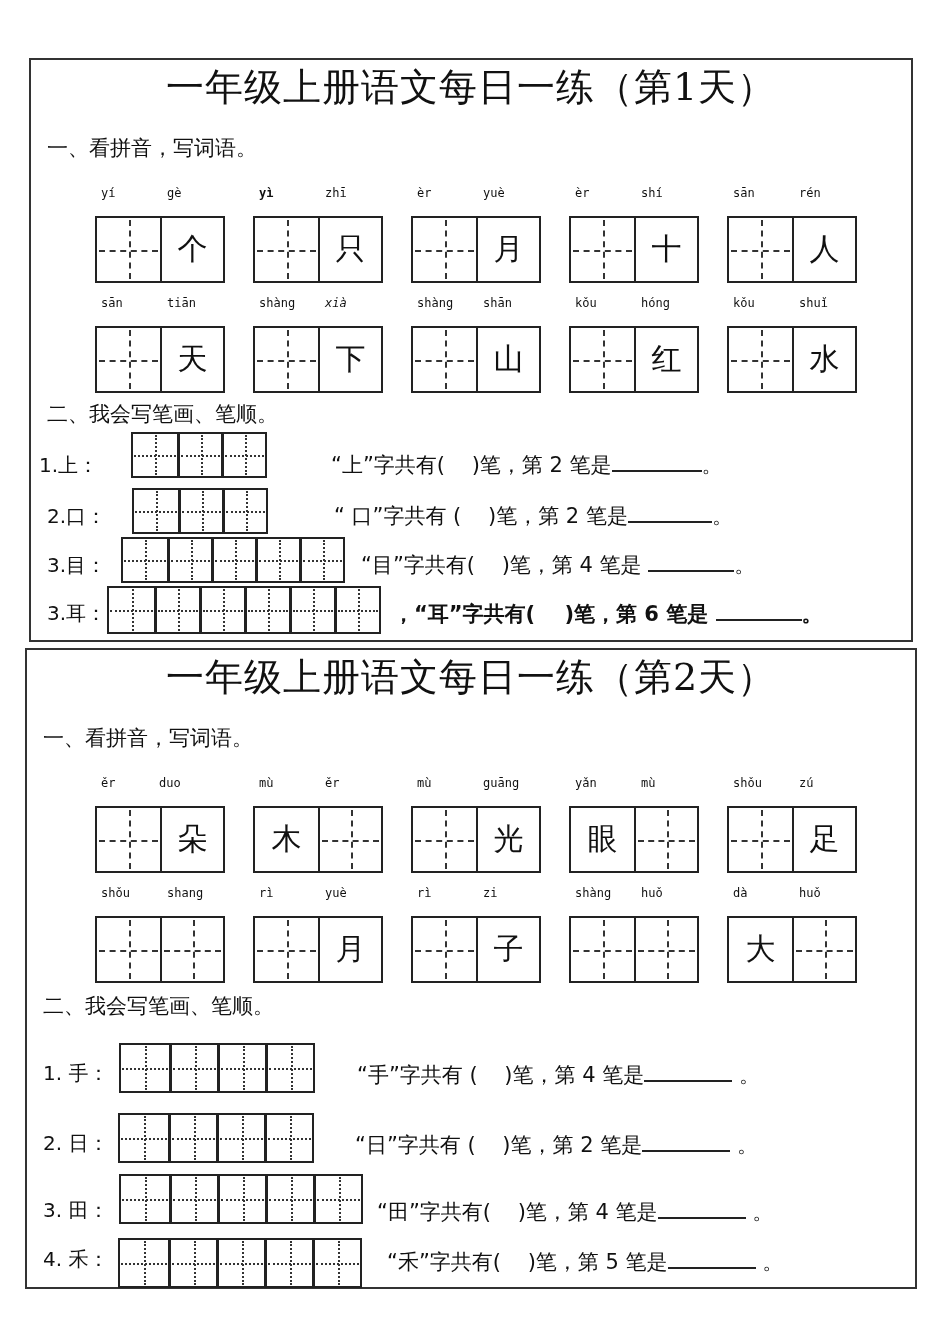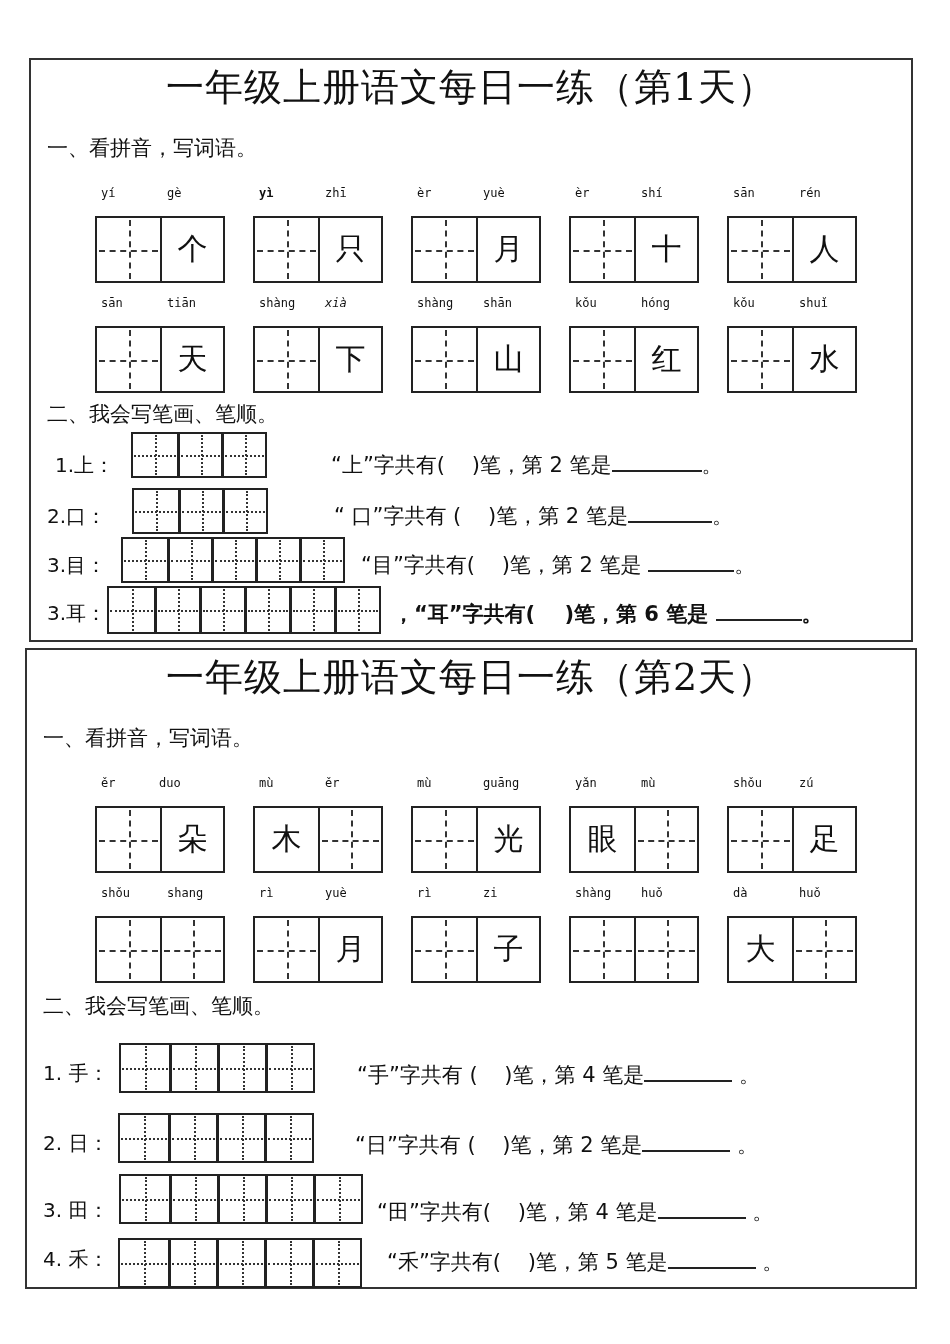--- a/index.html
+++ b/index.html
@@ -165,21 +165,21 @@
           </div>
           <div class="cell">
             <div class="ch">水</div>
           </div>
         </div>
       </div>
     </div>
 
   <div class="section" style="top:340px;">二、我会写笔画、笔顺。</div>
   <div id="s1-strokes">
-      <div class="stroke-label" style="left: 24px; top: 392px;">1.上：</div>
+      <div class="stroke-label" style="left: 8px; top: 392px;">1.上：</div>
       <div class="grid" style="left: 100px; top: 372px;">
         <div class="gcell" style="width: 44px; height: 42px;">
           <div class="gh"></div>
           <div class="gv"></div>
         </div>
         <div class="gcell" style="width: 44px; height: 42px;">
           <div class="gh"></div>
           <div class="gv"></div>
         </div>
         <div class="gcell" style="width: 44px; height: 42px;">
@@ -220,21 +220,21 @@
         </div>
         <div class="gcell" style="width: 44px; height: 42px;">
           <div class="gh"></div>
           <div class="gv"></div>
         </div>
         <div class="gcell" style="width: 44px; height: 42px;">
           <div class="gh"></div>
           <div class="gv"></div>
         </div>
       </div>
-      <div class="question" style="left: 330px; top: 490px;"><span>“目”字共有(    )笔，第 2 笔是 </span><span class="blank" style="width: 86px;"></span><span>。</span></div>
+      <div class="question" style="left: 330px; top: 490px;"><span>“目”字共有(    )笔，第 4 笔是 </span><span class="blank" style="width: 86px;"></span><span>。</span></div>
       <div class="stroke-label" style="left: 16px; top: 540px;">3.耳：</div>
       <div class="grid" style="left: 76px; top: 526px;">
         <div class="gcell" style="width: 45px; height: 44px;">
           <div class="gh"></div>
           <div class="gv"></div>
         </div>
         <div class="gcell" style="width: 45px; height: 44px;">
           <div class="gh"></div>
           <div class="gv"></div>
         </div>

